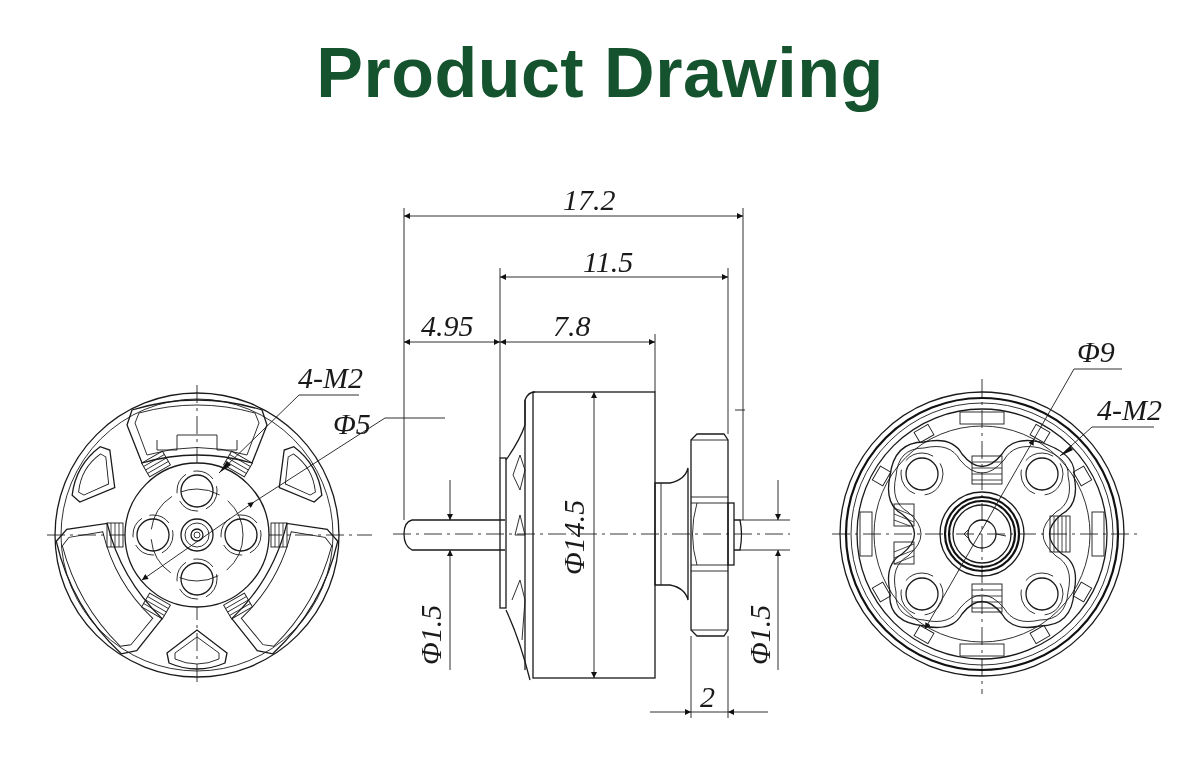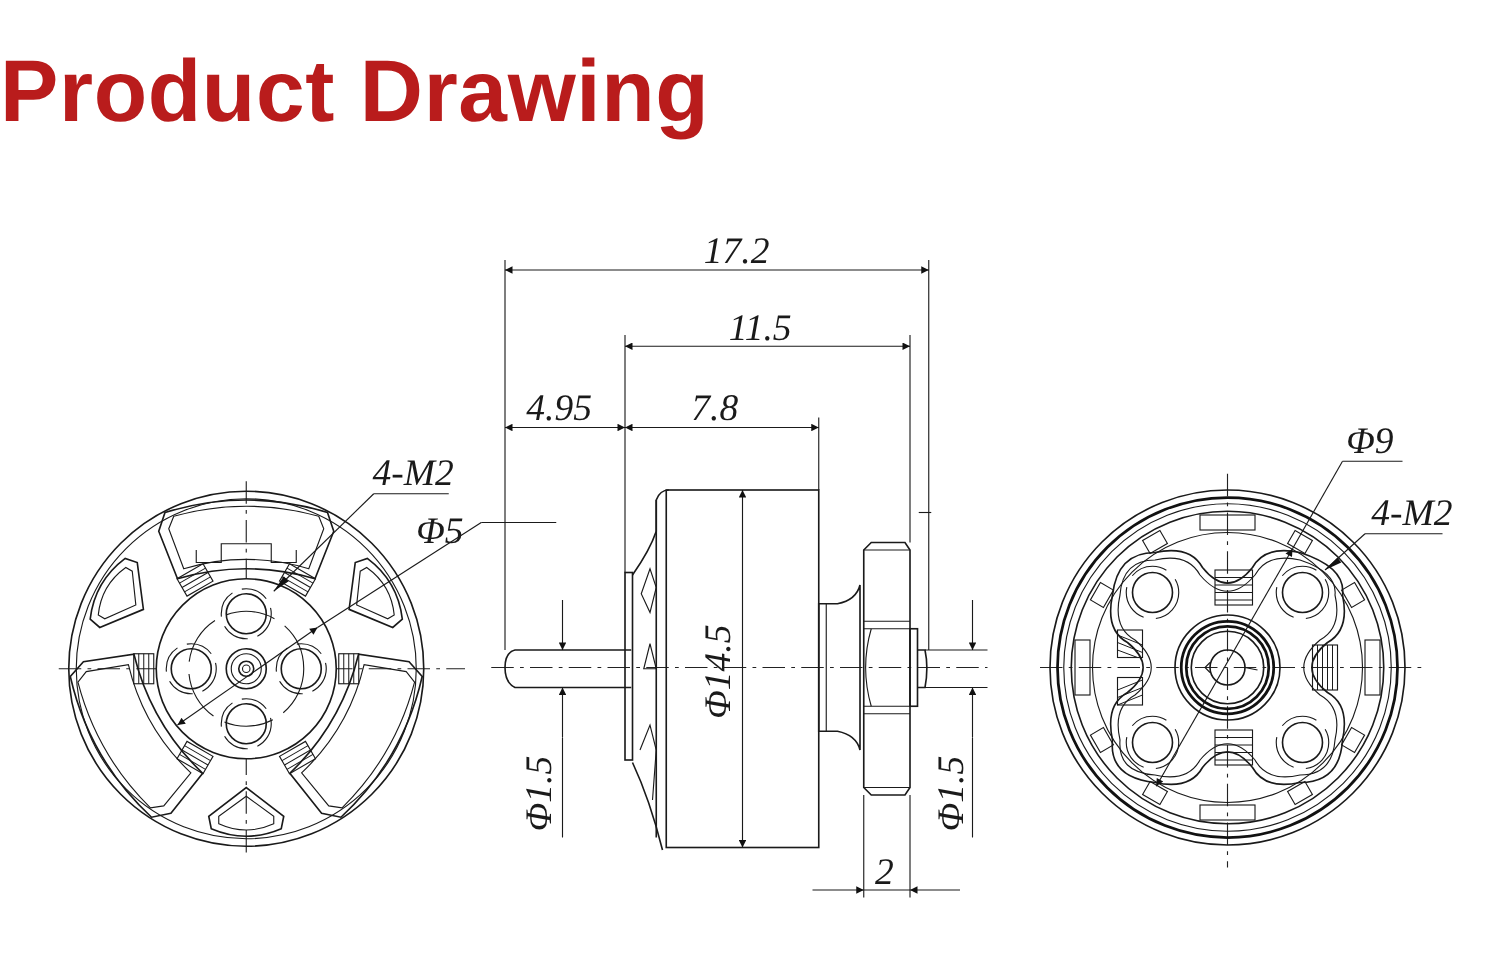--- a/index.html
+++ b/index.html
@@ -1,20 +1,20 @@
 <!DOCTYPE html>
 <html><head>
 <meta charset="utf-8">
 <style>
   html, body { margin: 0; padding: 0; background: #ffffff; }
   body { width: 1200px; height: 784px; position: relative; overflow: hidden; font-family: "Liberation Sans", sans-serif; }
   .title {
-    position: absolute; left: 0; top: 28px; width: 1200px; text-align: left;
+    position: absolute; left: 0; top: 28px; width: 1200px; text-align: center;
     font-family: "Liberation Sans", sans-serif; font-weight: 700; font-size: 70px;
-    color: #b91c1c; letter-spacing: 0.5px; line-height: 90px;
+    color: #14532d; letter-spacing: 0.5px; line-height: 90px;
   }
   svg.drawing { position: absolute; left: 0; top: 0; }
   .dim { font-family: "Liberation Serif", serif; font-style: italic; font-size: 30px; fill: #1a1a1a; }
   .ln { stroke: #1a1a1a; stroke-width: 1.3; fill: none; }
   .thin { stroke: #1a1a1a; stroke-width: 0.9; fill: none; }
   .thick { stroke: #111; stroke-width: 2.2; fill: none; }
   .center { stroke: #222; stroke-width: 0.9; fill: none; stroke-dasharray: 18 5 3 5; }
   .arrow { fill: #111; }
   .hatch { stroke: #1a1a1a; stroke-width: 0.8; }
 </style>

